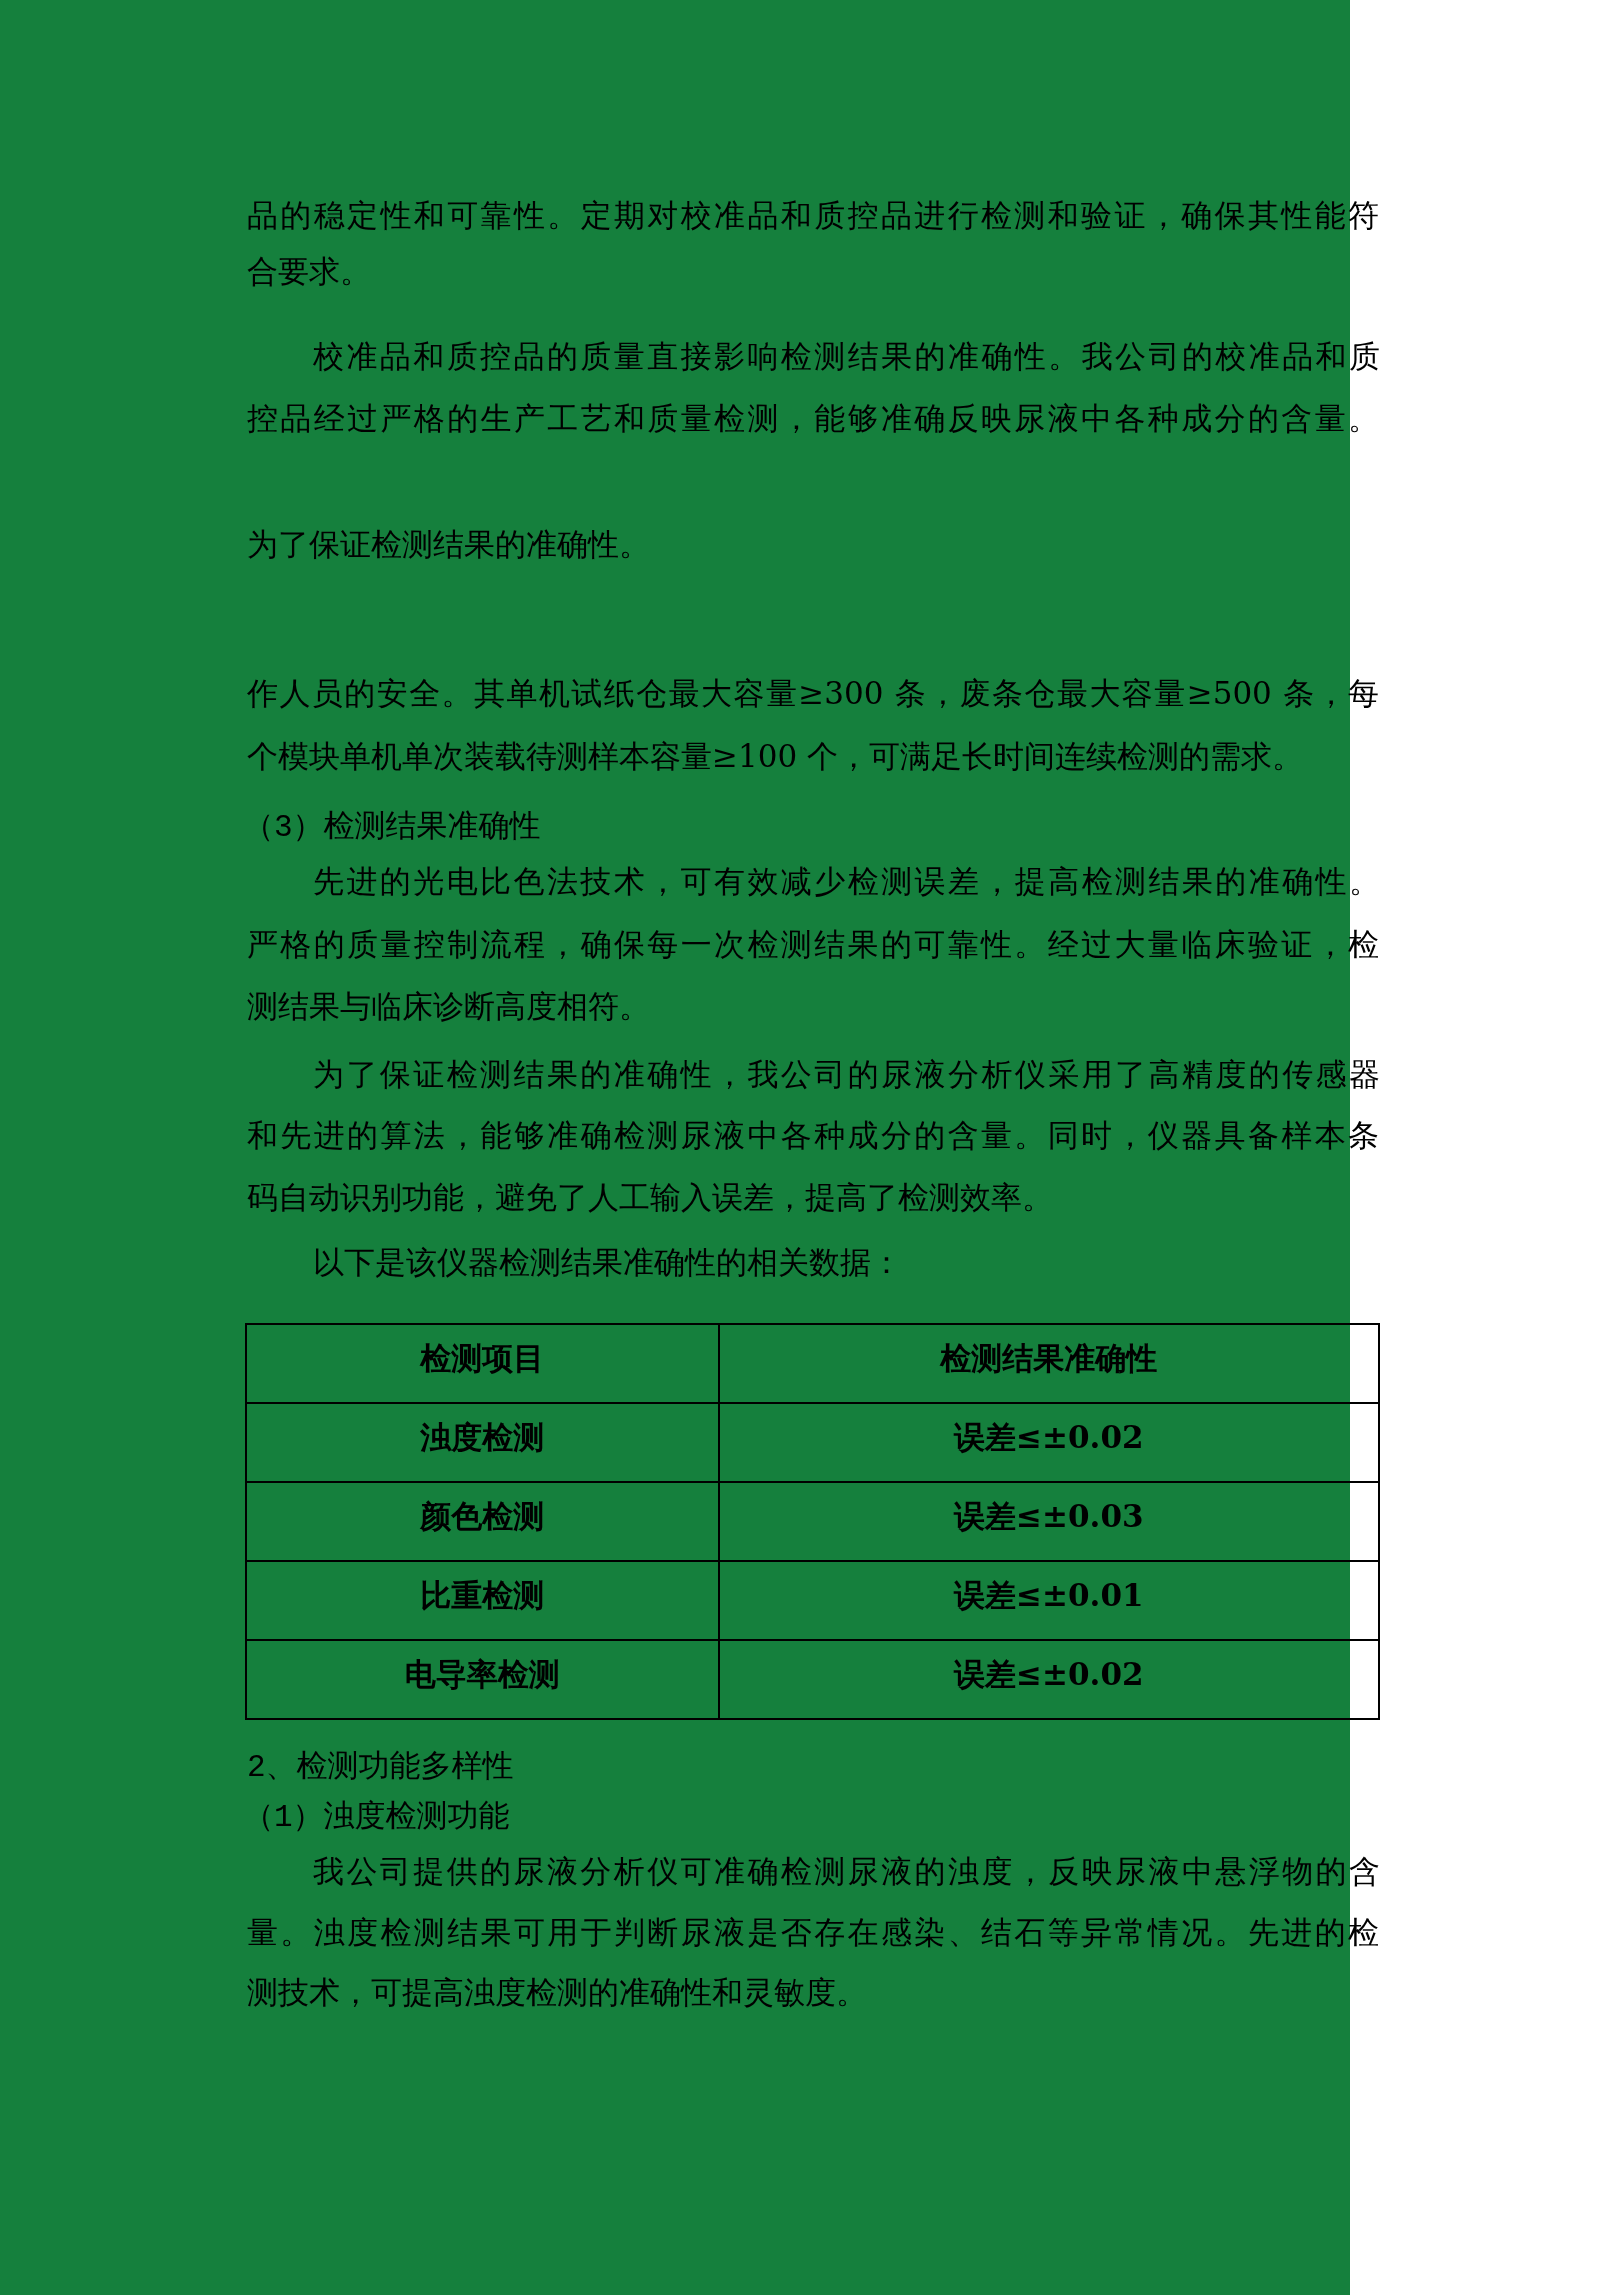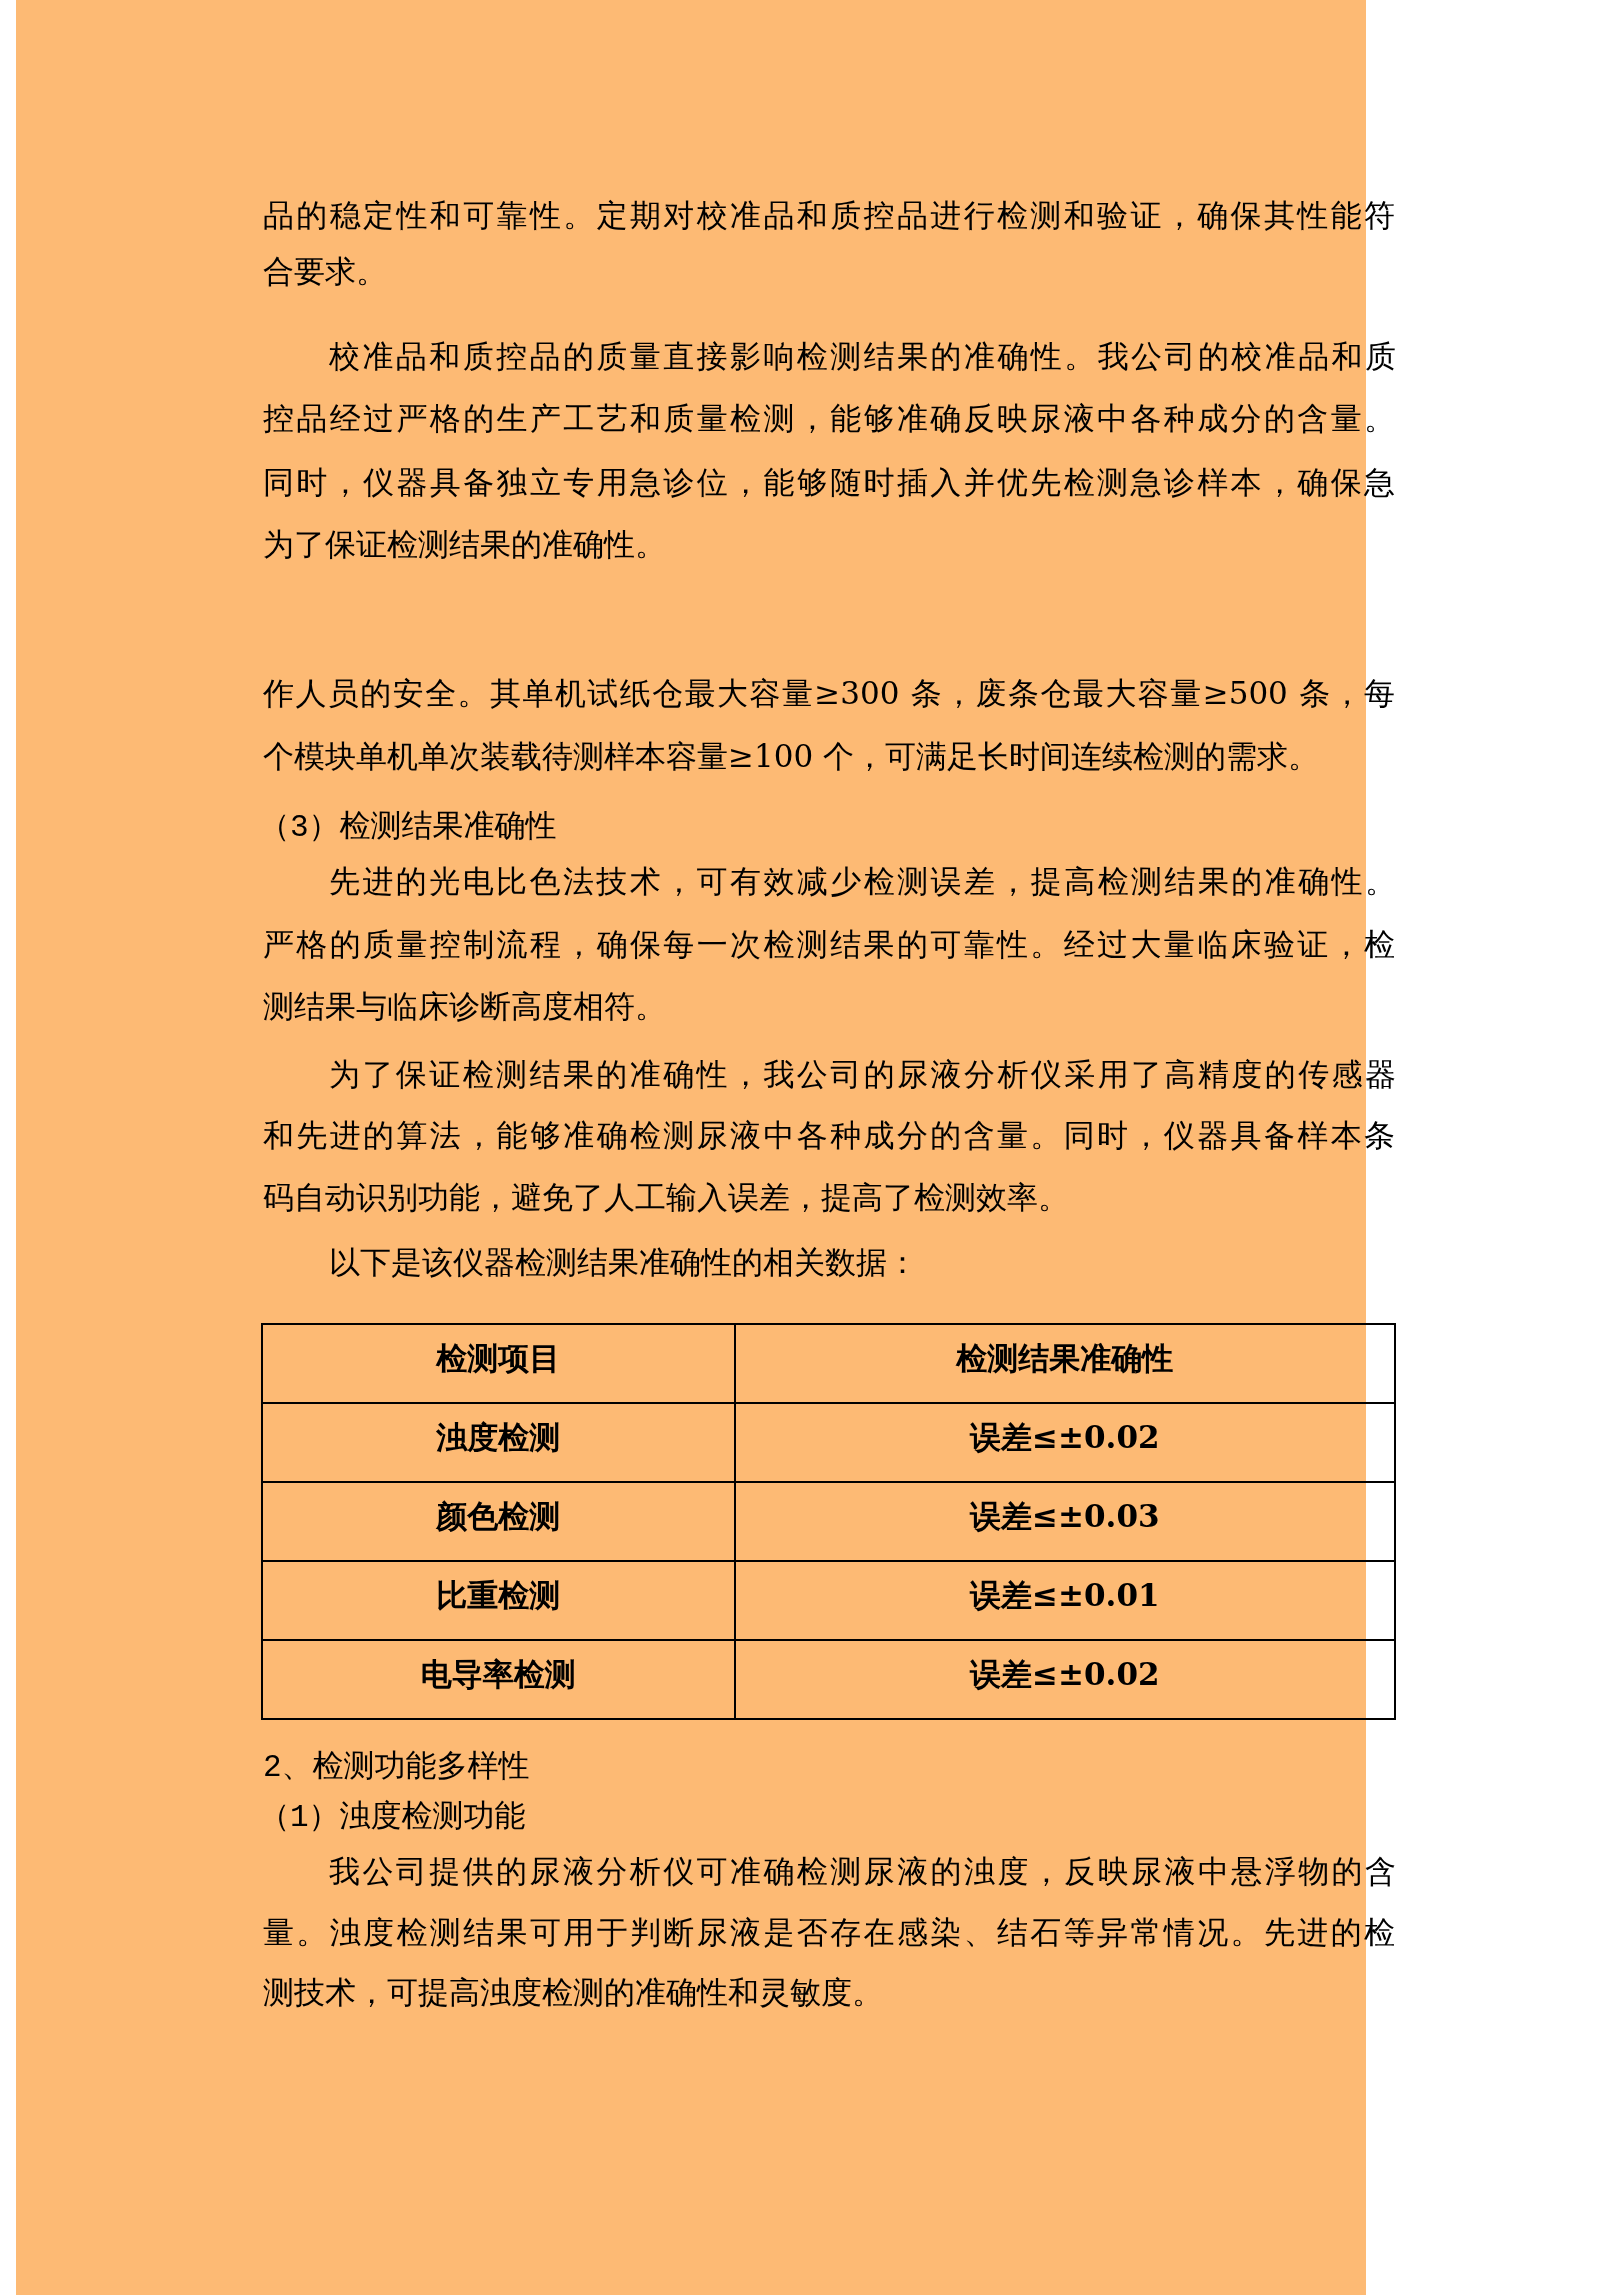--- a/index.html
+++ b/index.html
@@ -1,17 +1,17 @@
 <!DOCTYPE html>
 <html style="font-size:10.5px"><head>
 <meta charset="utf-8">
 <style>
   html, body { margin: 0; padding: 0; background: #ffffff; }
   body { width: 1623px; height: 2295px; position: relative; overflow: hidden; }
-  .page { position: absolute; left: 16px; top: 0; width: 1350px; height: 2295px; background: #fdba74; }
+  .page { position: absolute; left: 0; top: 0; width: 1350px; height: 2295px; background: #15803d; }
   .line {
     position: absolute;
     left: 247px;
     width: 1132px;
     height: 39px;
     line-height: 39px;
     font-family: "DejaVu Serif", "Liberation Serif", serif;
     font-size: 31px;
     color: #000000;
     white-space: nowrap;
@@ -47,21 +47,20 @@
 </head>
 <body>
 
 <div class="page">
 
   <div class="line" style="top:196px">品的稳定性和可靠性。定期对校准品和质控品进行检测和验证，确保其性能符</div>
   <div class="line last" style="top:252px">合要求。</div>
 
   <div class="line indent" style="top:337px">校准品和质控品的质量直接影响检测结果的准确性。我公司的校准品和质</div>
   <div class="line" style="top:399px">控品经过严格的生产工艺和质量检测，能够准确反映尿液中各种成分的含量。</div>
-  <div class="line" style="top:463px">同时，仪器具备独立专用急诊位，能够随时插入并优先检测急诊样本，确保急</div>
   <div class="line last" style="top:525px">为了保证检测结果的准确性。</div>
 
   <div class="line" style="top:674px">作人员的安全。其单机试纸仓最大容量≥300 条，废条仓最大容量≥500 条，每</div>
   <div class="line last" style="top:737px">个模块单机单次装载待测样本容量≥100 个，可满足长时间连续检测的需求。</div>
 
   <div class="line heading sub" style="top:808px">（3）检测结果准确性</div>
 
   <div class="line" style="top:925px">严格的质量控制流程，确保每一次检测结果的可靠性。经过大量临床验证，检</div>
   <div class="line indent" style="top:862px">先进的光电比色法技术，可有效减少检测误差，提高检测结果的准确性。</div>
   <div class="line indent" style="top:1055px">为了保证检测结果的准确性，我公司的尿液分析仪采用了高精度的传感器</div>

